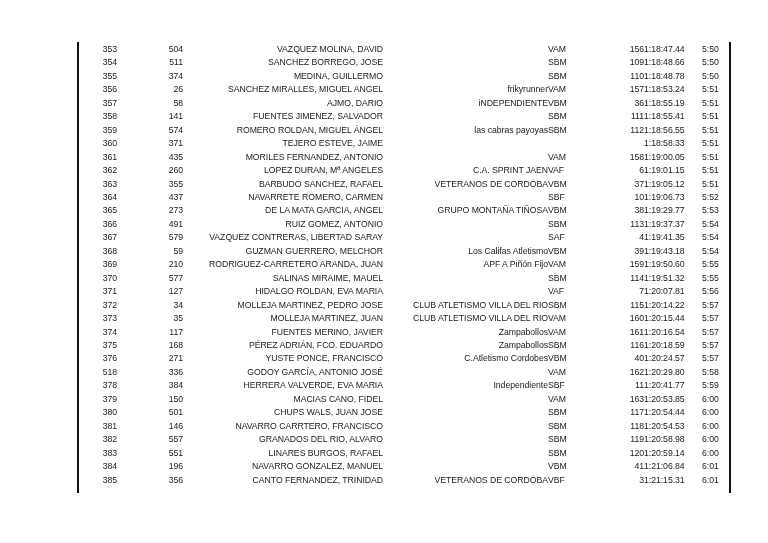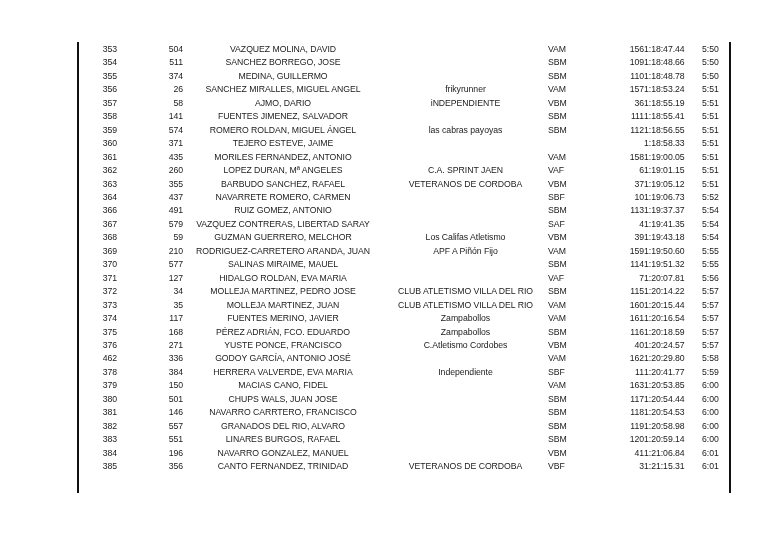--- a/index.html
+++ b/index.html
@@ -62,22 +62,22 @@
   col.c-bib   { width: 66px; }
   col.c-name  { width: 200px; }
   col.c-club  { width: 165px; }
   col.c-cat   { width: 54px; }
   col.c-catpos{ width: 42px; }
   col.c-time  { width: 58px; }
   col.c-pace  { width: 29px; }
 
   td.pos    { text-align: right;  padding-right: 11px; }
   td.bib    { text-align: right;  padding-right: 30px; }
-  td.name   { text-align: center;   padding-left: 7px; }
-  td.club   { text-align: center;   padding-left: 6px; }
+  td.name   { text-align: right;   padding-left: 7px; }
+  td.club   { text-align: right;   padding-left: 6px; }
   td.cat    { text-align: left; }
   td.catpos { text-align: right;  padding-right: 9px; }
   td.time   { text-align: left;   padding-left: 5px; }
   td.pace   { text-align: left;   padding-left: 11px; }
 </style>
 </head>
 <body>
 
 <div id="results-page">
 
@@ -210,20 +210,30 @@
           <td class="pos">364</td>
           <td class="bib">437</td>
           <td class="name">NAVARRETE ROMERO, CARMEN</td>
           <td class="club"></td>
           <td class="cat">SBF</td>
           <td class="catpos">10</td>
           <td class="time">1:19:06.73</td>
           <td class="pace">5:52</td>
         </tr>
         <tr>
+          <td class="pos">365</td>
+          <td class="bib">273</td>
+          <td class="name">DE LA MATA GARCIA, ANGEL</td>
+          <td class="club">GRUPO MONTAÑA TIÑOSA</td>
+          <td class="cat">VBM</td>
+          <td class="catpos">38</td>
+          <td class="time">1:19:29.77</td>
+          <td class="pace">5:53</td>
+        </tr>
+        <tr>
           <td class="pos">366</td>
           <td class="bib">491</td>
           <td class="name">RUIZ GOMEZ, ANTONIO</td>
           <td class="club"></td>
           <td class="cat">SBM</td>
           <td class="catpos">113</td>
           <td class="time">1:19:37.37</td>
           <td class="pace">5:54</td>
         </tr>
         <tr>
@@ -320,21 +330,21 @@
           <td class="pos">376</td>
           <td class="bib">271</td>
           <td class="name">YUSTE PONCE, FRANCISCO</td>
           <td class="club">C.Atletismo Cordobes</td>
           <td class="cat">VBM</td>
           <td class="catpos">40</td>
           <td class="time">1:20:24.57</td>
           <td class="pace">5:57</td>
         </tr>
         <tr>
-          <td class="pos">462</td>
+          <td class="pos">518</td>
           <td class="bib">336</td>
           <td class="name">GODOY GARCÍA, ANTONIO JOSÉ</td>
           <td class="club"></td>
           <td class="cat">VAM</td>
           <td class="catpos">162</td>
           <td class="time">1:20:29.80</td>
           <td class="pace">5:58</td>
         </tr>
         <tr>
           <td class="pos">378</td>

